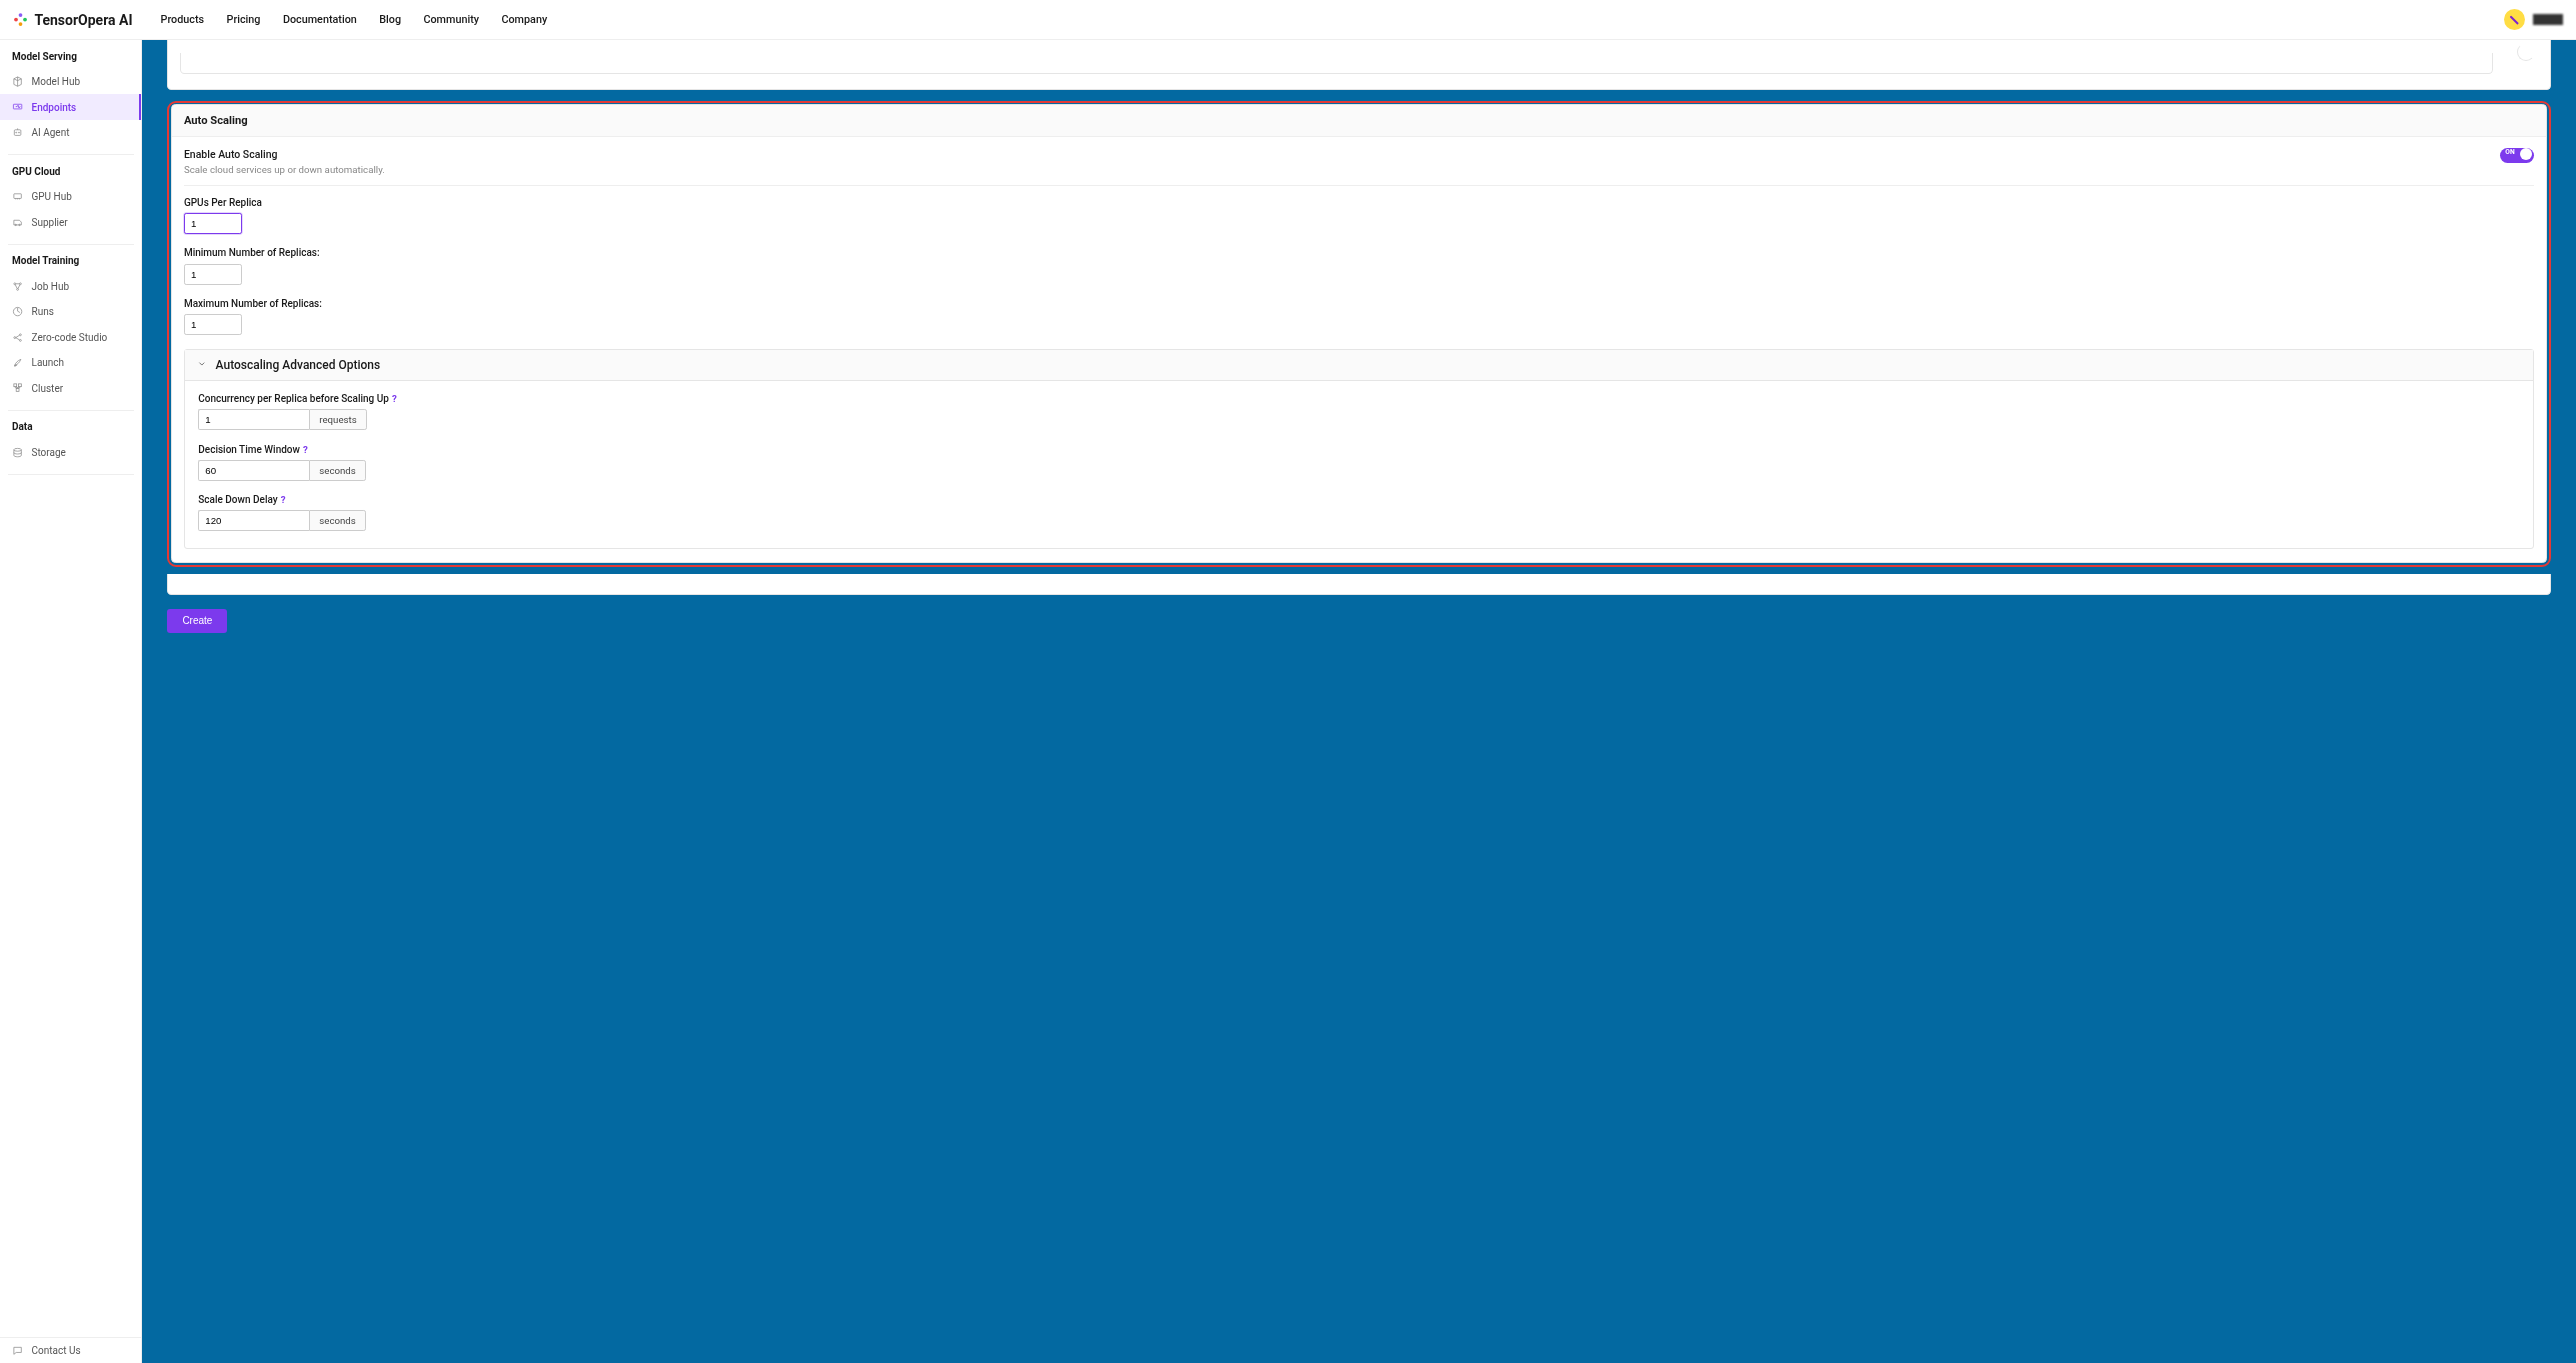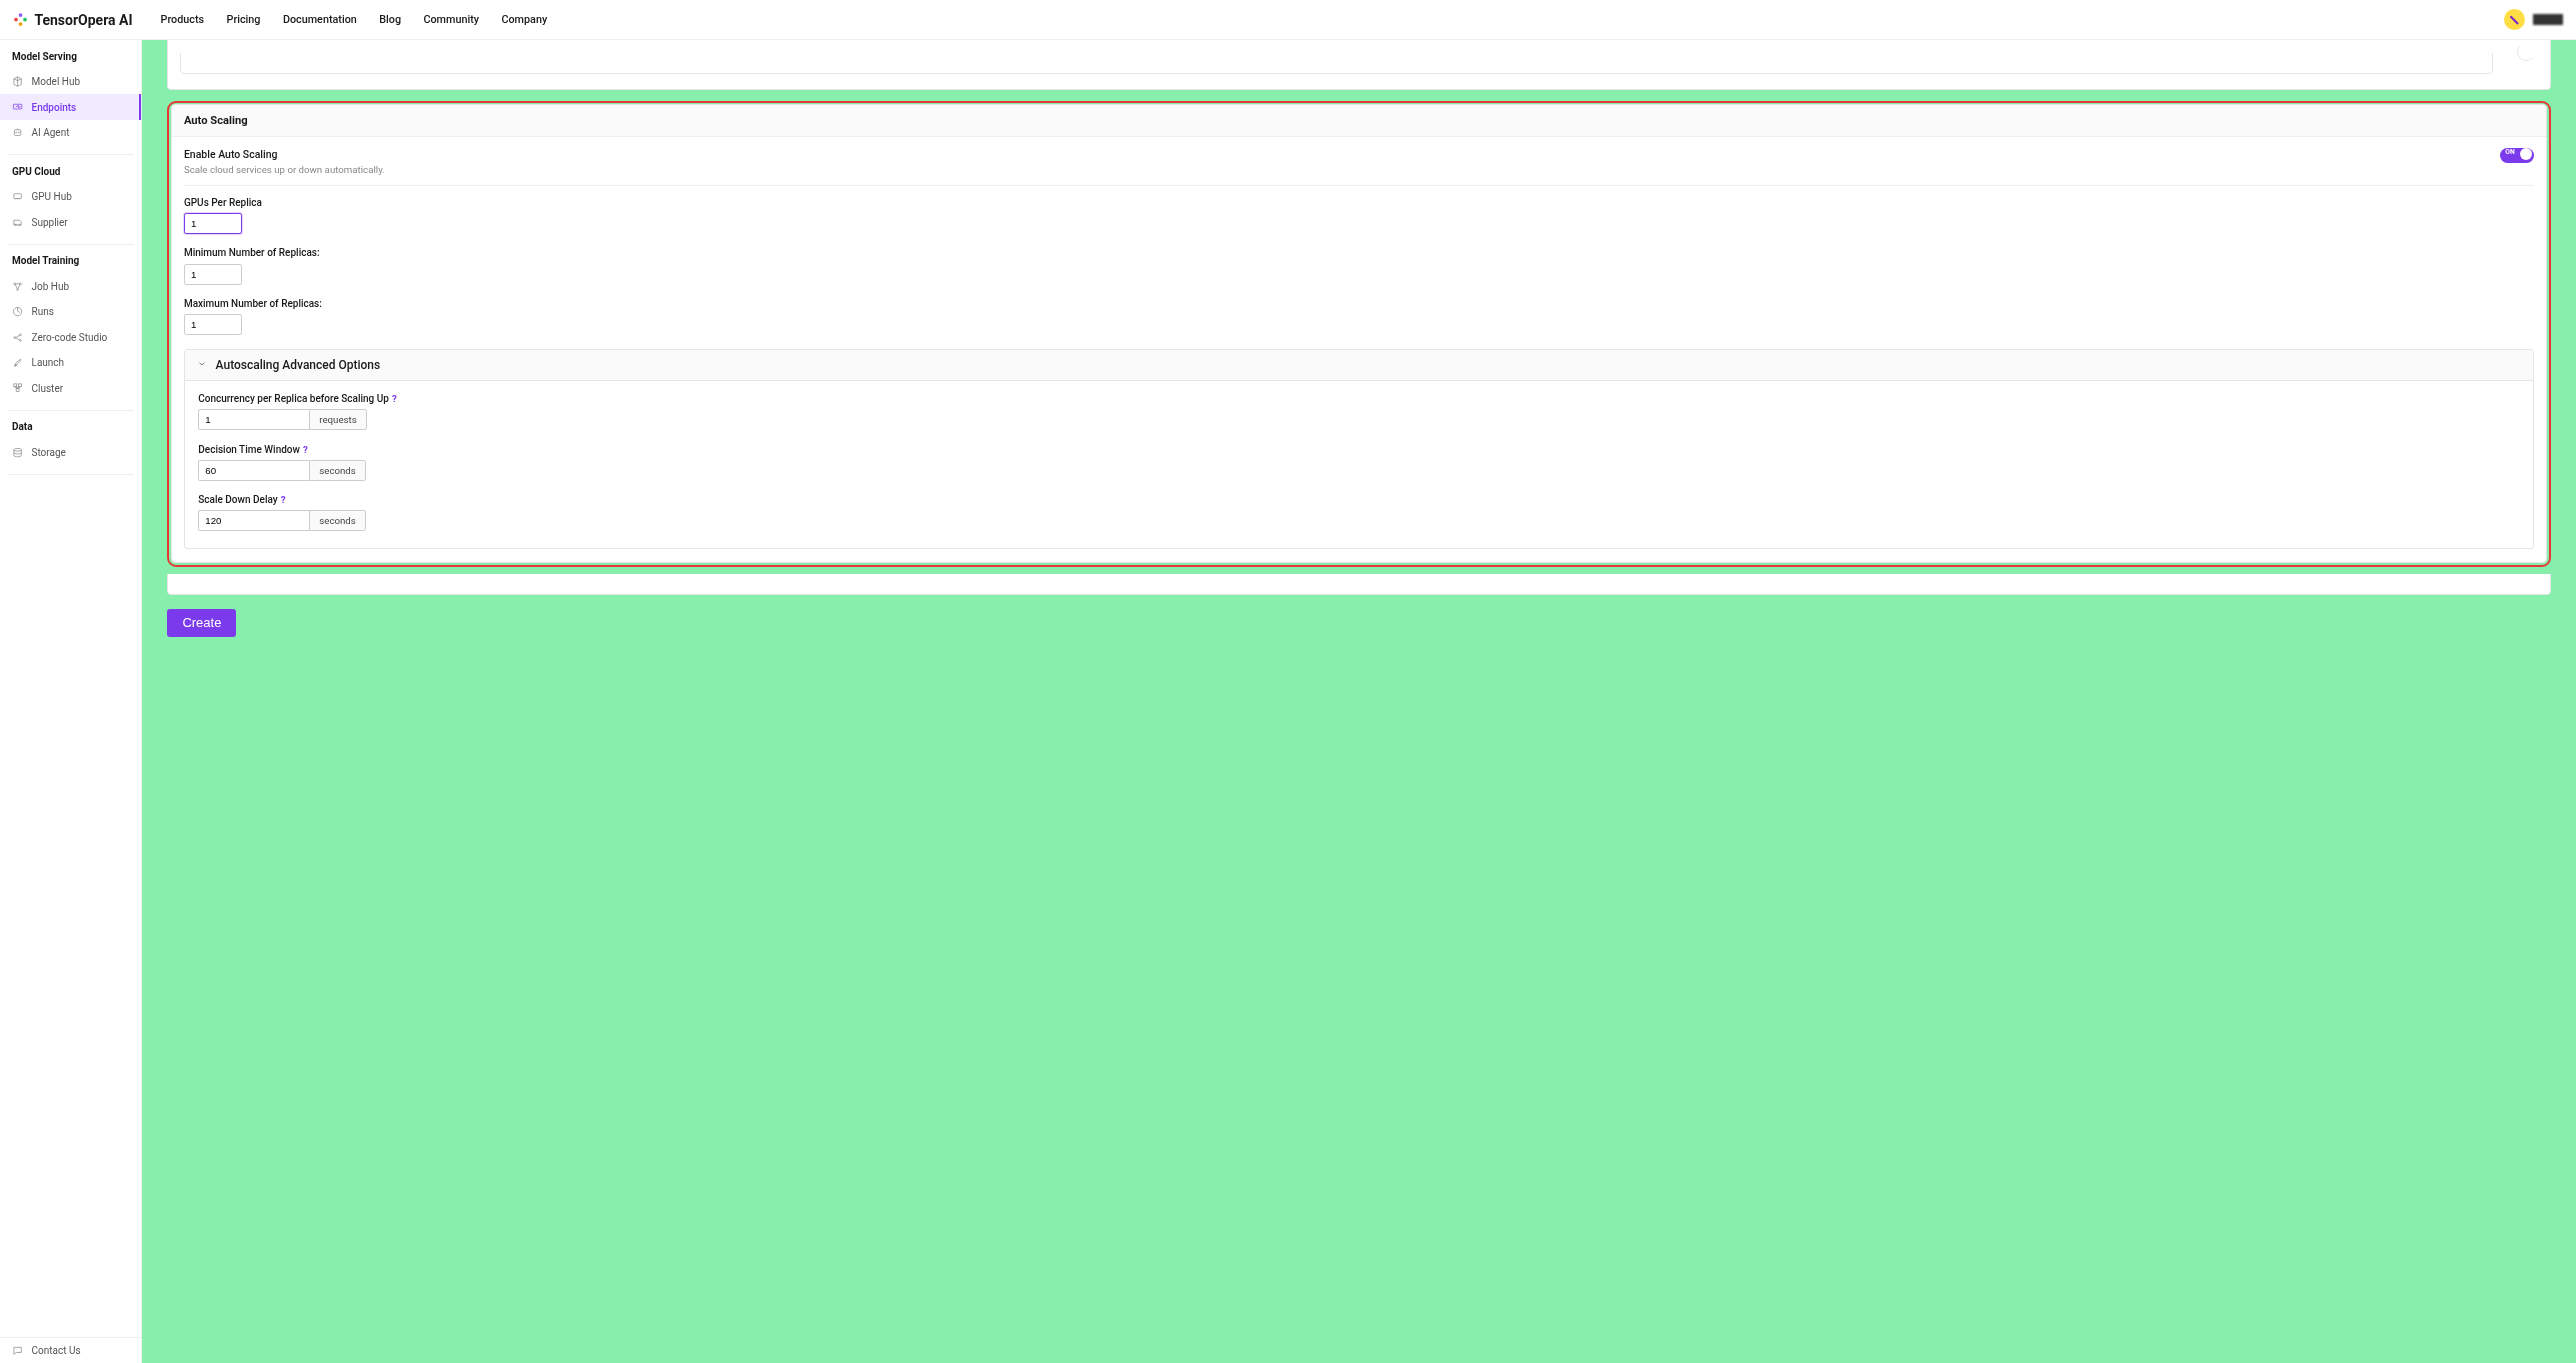--- a/index.html
+++ b/index.html
@@ -24,21 +24,21 @@
 .side-heading { font-size: 10px; font-weight: 700; color: #1a1a1a; padding: 10.5px 12px 7.5px; }
 .side-sep { border-top: 0.7px solid #eee; margin: 4.5px 7.5px 0; }
 .side-item { display: flex; align-items: center; gap: 7.5px; padding: 6.7px 12px; font-size: 10px; color: #555; cursor: pointer; }
 .side-item.active { background: #f1ebff; color: #7c3aed; border-right: 2.2px solid #7c3aed; font-weight: 500; }
 .side-item .ic { width: 12px; height: 12px; display: inline-flex; align-items: center; justify-content: center; }
 .side-item .ic svg { width: 11.2px; height: 11.2px; stroke: #888; fill: none; stroke-width: 1.6; }
 .side-item.active .ic svg { stroke: #7c3aed; }
 .side-footer { margin-top: auto; border-top: 0.7px solid #eee; }
 
 
-.main { flex: 1; background: #86efac; overflow-y: auto; padding: 0 25.4px 22.4px; }
+.main { flex: 1; background: #0369a1; overflow-y: auto; padding: 0 25.4px 22.4px; }
 .card-stub-top { background: #fff; border: 0.7px solid #e5e5e5; border-top: none; border-radius: 0 0 4.5px 4.5px; margin-bottom: 10.5px; padding: 13.4px 12px 15px; position: relative; }
 .stub-inner { border: 0.7px solid #e5e5e5; border-top: none; border-radius: 0 0 4.5px 4.5px; height: 21px; width: calc(100% - 45px); }
 .stub-circle { position: absolute; right: 15px; top: 3px; width: 18px; height: 18px; border: 0.7px solid #e5e5e5; border-radius: 50%; border-top-color: transparent; border-right-color: transparent; }
 
 .highlight-wrap { border: 2.2px solid #e53935; border-radius: 9px; padding: 0; margin-bottom: 7.5px; }
 .card { background: #fff; border: 0.7px solid #e5e5e5; border-radius: 4.5px; margin: 1.5px; }
 .card-header { font-size: 11.2px; font-weight: 700; padding: 9px 12px; border-bottom: 0.7px solid #eee; background: #fafafa; border-radius: 4.5px 4.5px 0 0; }
 .card-body { padding: 10.5px 12px 13.4px; }
 
 .row-toggle { display: flex; align-items: flex-start; justify-content: space-between; border-bottom: 0.7px solid #eee; padding-bottom: 10.5px; margin-bottom: 10.5px; }
@@ -60,21 +60,21 @@
 .adv-body { padding: 12px 13.4px 3px; }
 .adv-field { margin-bottom: 13.4px; }
 .adv-lbl { font-size: 10px; font-weight: 500; margin-bottom: 5.2px; display: flex; align-items: center; gap: 3px; }
 .help { color: #7c3aed; font-weight: 700; cursor: pointer; font-size: 9.7px; }
 .input-group { display: flex; }
 .input-group .num-input { width: 111px; border-radius: 2.2px 0 0 2.2px; border-right: none; }
 .input-addon { border: 0.7px solid #ccc; border-radius: 0 2.2px 2.2px 0; background: #fafafa; padding: 0 9px; height: 21px; display: flex; align-items: center; font-size: 9.7px; color: #444; }
 
 .card-stub-bottom { background: #fff; border: 0.7px solid #e5e5e5; border-top: none; border-radius: 0 0 4.5px 4.5px; height: 21px; margin-bottom: 13.4px; }
 
-.create-btn { background: #7c3aed; color: #fff; border: none; padding: 6.7px 15px; border-radius: 3px; font-size: 13px; font-weight: 500; cursor: pointer; }
+.create-btn { background: #7c3aed; color: #fff; border: none; padding: 6.7px 15px; border-radius: 3px; font-size: 10px; font-weight: 500; cursor: pointer; }
 </style>
 </head>
 <body>
 
 <div class="topbar">
   <div class="brand">
     <span class="brand-logo">
       <svg viewBox="0 0 20 20">
           <circle cx="10" cy="4" r="2.5" fill="#8b5cf6"></circle>
           <circle cx="16" cy="10" r="2.5" fill="#22c55e"></circle>

